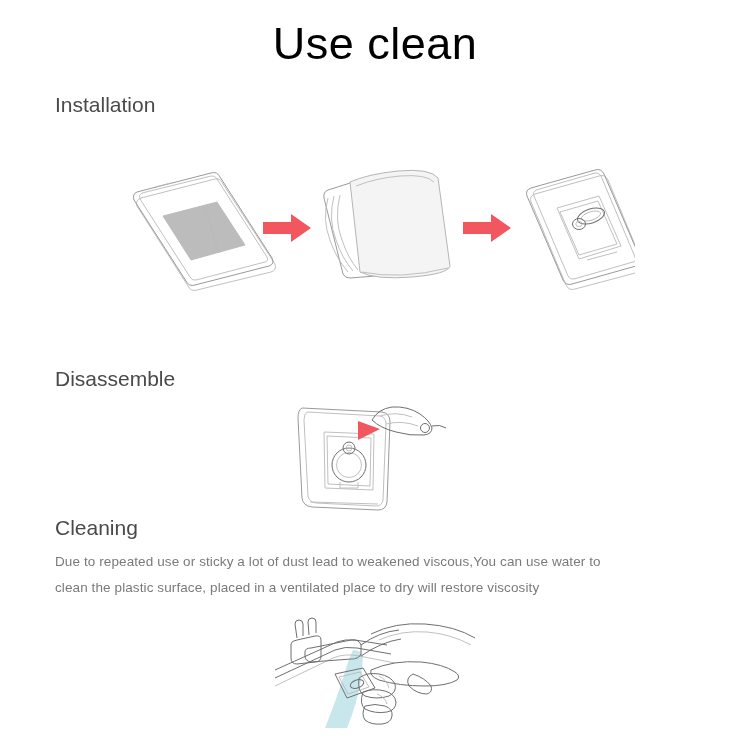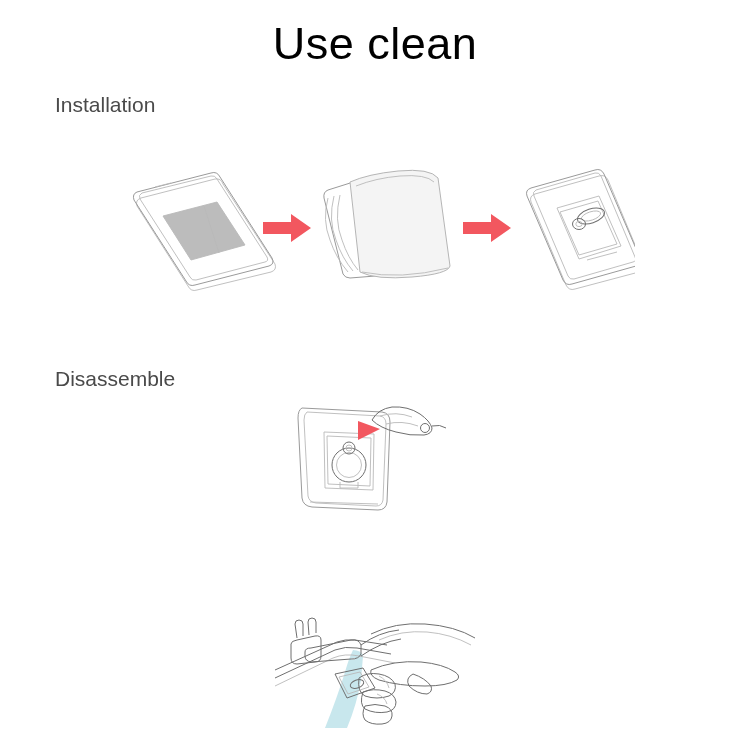--- a/index.html
+++ b/index.html
@@ -183,20 +183,27 @@
       <g>
         <path class="ln-d" d="M92,18 Q98,7 112,5 Q128,4 140,12 Q150,19 152,26 Q152,32 144,33 Q130,34 116,30 Q100,26 92,18 Z"></path>
         <path class="ln-l" d="M100,14 Q116,9 132,15"></path>
         <path class="ln-l" d="M106,22 Q122,18 138,24"></path>
         <circle class="ln-d" cx="145" cy="26" r="4.5" fill="#3a3a3a" stroke="none"></circle>
         <path class="ln-d" d="M152,24 Q160,22 166,26"></path>
       </g>
     </svg>
   </div>
 
+  <div class="section" id="section-cleaning">
+    <div class="section-heading">Cleaning</div>
+    <div class="section-lines">
+      <div class="body-line">Due to repeated use or sticky a lot of dust lead to weakened viscous,You can use water to</div>
+      <div class="body-line">clean the plastic surface, placed in a ventilated place to dry will restore viscosity</div>
+    </div>
+  </div>
 
   <div class="figure" id="figure-cleaning">
     <svg width="200" height="135" viewBox="0 0 200 135">
 
       <g>
         <path class="water" d="M78,38 Q86,38 88,44 L86,68 Q82,92 72,116 L50,116 Q62,86 70,60 Q74,46 78,38 Z" opacity="0.75"></path>
       </g>
 
       <g>
         <path class="ln-d" d="M0,58 L62,30 Q70,27 80,28 L112,33"></path>

